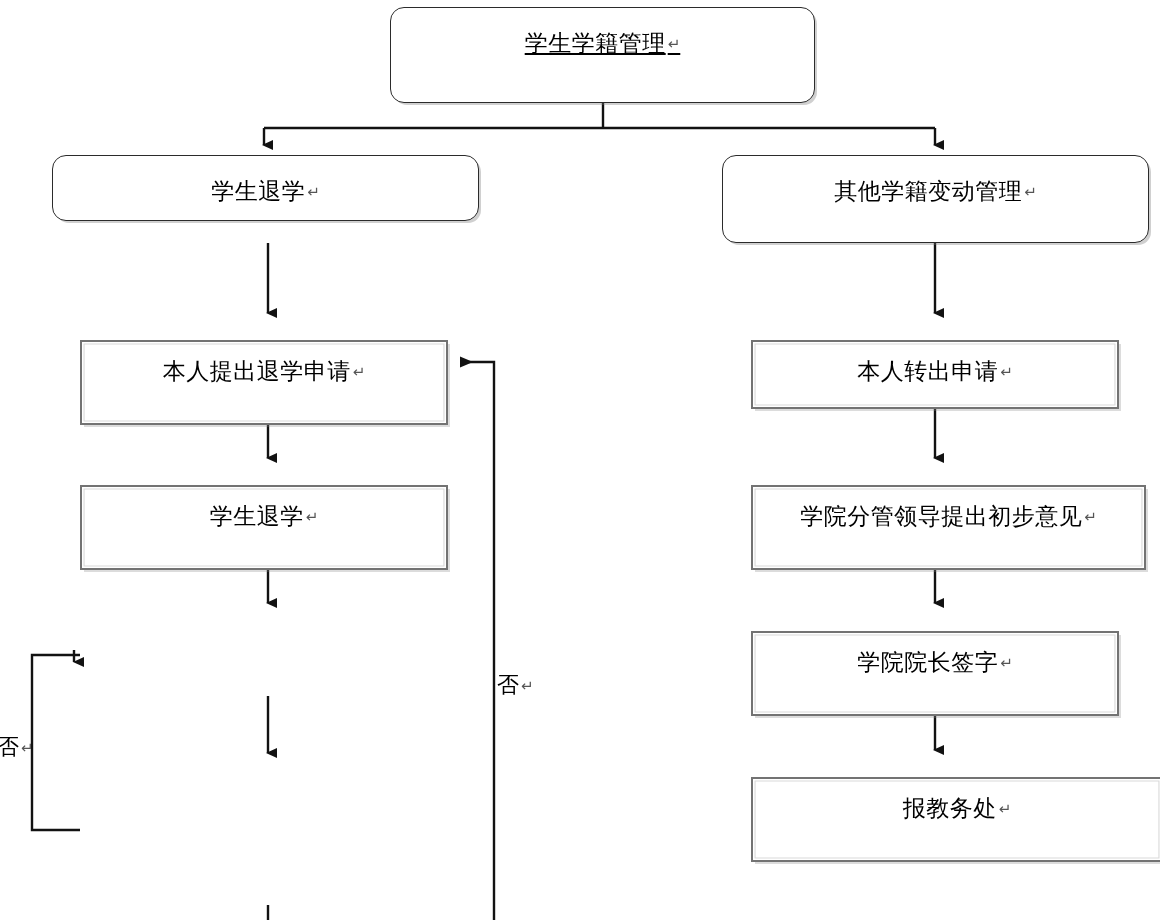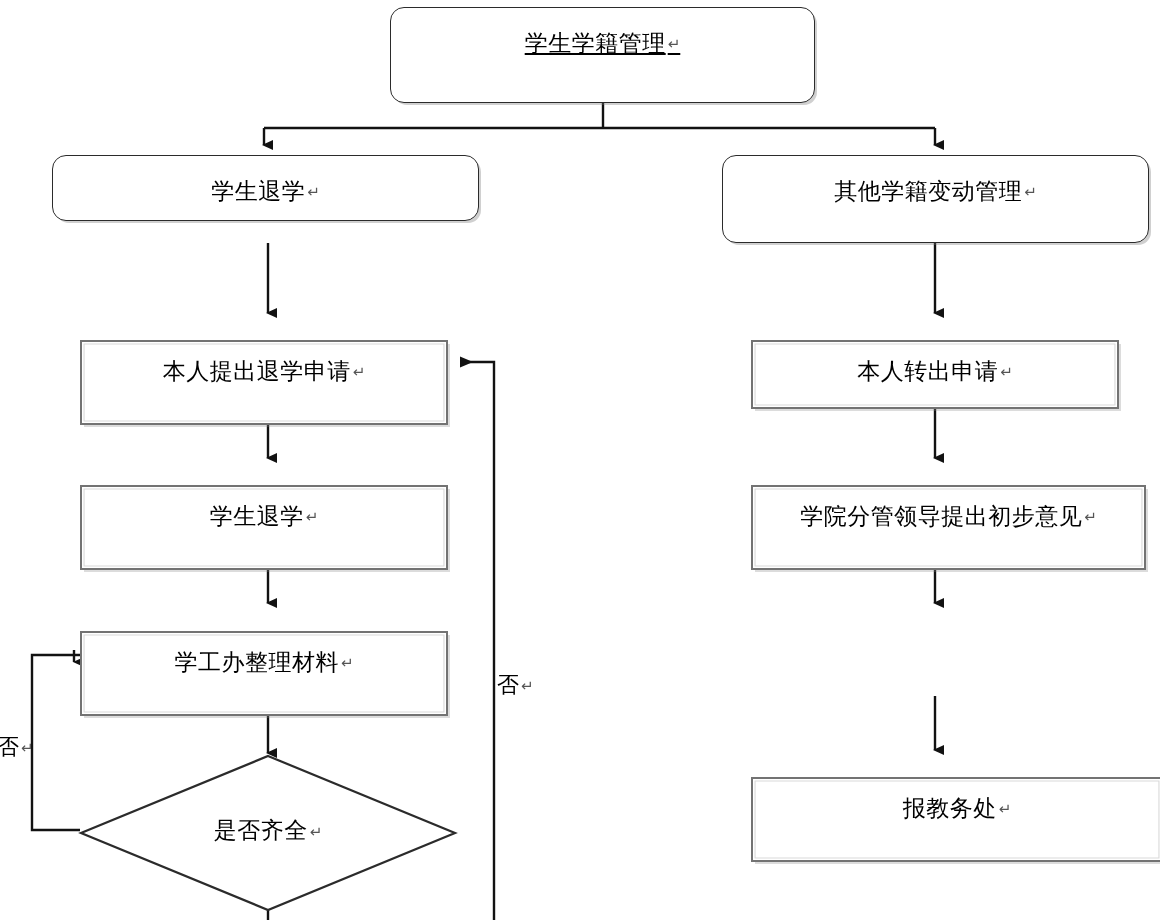--- a/index.html
+++ b/index.html
@@ -164,47 +164,39 @@
       <span>本人提出退学申请</span><span class="pilcrow">↵</span>
     </span>
   </div>
 
   <div class="node rect" style="left:80px; top:465px; width:368px; height:85px;">
     <span class="node-label">
       <span>学生退学</span><span class="pilcrow">↵</span>
     </span>
   </div>
 
-  <div class="node rect" style="left:80px; top:611px; width:368px; height:85px;">
-    <span class="node-label">
-      <span>学工办整理材料</span><span class="pilcrow">↵</span>
-    </span>
-  </div>
-
-  <div class="diamond-wrap" style="left:78px; top:753px; width:380px; height:160px;">
-    <svg width="380" height="160" viewBox="0 0 380 160">
-      <polygon points="190,3 377,80 190,157 3,80" fill="#ffffff" stroke="#2b2b2b" stroke-width="2.2"></polygon>
-    </svg>
-    <div class="diamond-label">
-      <span>是否齐全</span><span class="pilcrow">↵</span>
-    </div>
-  </div>
+
 
   <div class="node rect" style="left:751px; top:320px; width:368px; height:69px;">
     <span class="node-label">
       <span>本人转出申请</span><span class="pilcrow">↵</span>
     </span>
   </div>
 
   <div class="node rect" style="left:751px; top:465px; width:395px; height:85px;">
     <span class="node-label">
       <span>学院分管领导提出初步意见</span><span class="pilcrow">↵</span>
     </span>
   </div>
 
+  <div class="node rect" style="left:751px; top:611px; width:368px; height:85px;">
+    <span class="node-label">
+      <span>学院院长签字</span><span class="pilcrow">↵</span>
+    </span>
+  </div>
 
   <div class="node rect" style="left:751px; top:757px; width:412px; height:85px;">
     <span class="node-label">
       <span>报教务处</span><span class="pilcrow">↵</span>
     </span>
   </div>
 
   <div class="edge-label" style="left:-3px; top:732px;">
     <span>否</span><span class="pilcrow">↵</span>
   </div>

